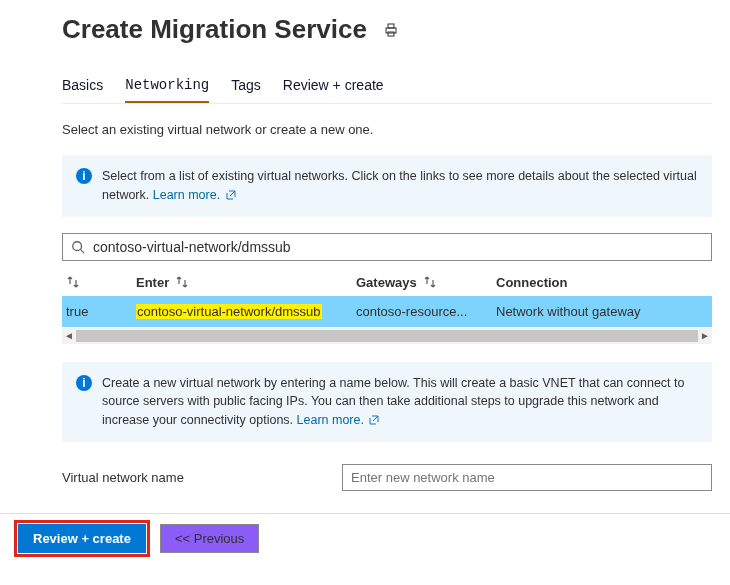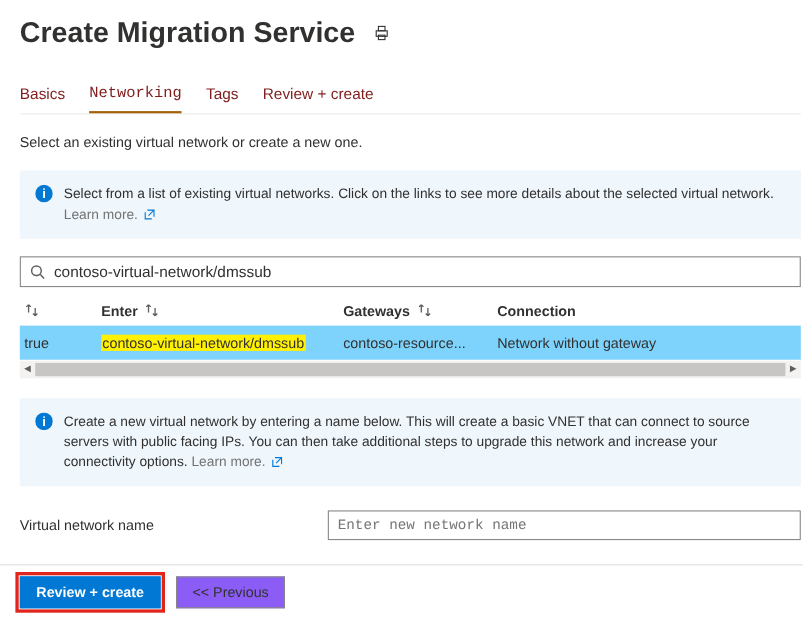--- a/index.html
+++ b/index.html
@@ -5,21 +5,22 @@
   * { box-sizing: border-box; }
   body {
     margin: 0;
     font-family: "Segoe UI", Arial, sans-serif;
     font-size: 13px;
     color: #323130;
     background: #ffffff;
     width: 730px;
   }
   .page {
-    padding: 14px 2px 0 18px;
+    padding: 14px 18px 0 18px;
+    margin-left: 44px;
   }
   .title-row {
     display: flex;
     align-items: center;
     gap: 16px;
     margin-bottom: 26px;
   }
   h1 {
     font-size: 26px;
     font-weight: 600;
@@ -29,21 +30,21 @@
   .print-icon { width:16px; height:16px; color:#323130; }
   .tabs {
     display: flex;
     gap: 22px;
     border-bottom: 1px solid #edebe9;
     margin-bottom: 18px;
   }
   .tab {
     padding: 6px 0 8px 0;
     font-size: 14px;
-    color: #7f1d1d;
+    color: #0f172a;
     cursor: pointer;
     border-bottom: 2px solid transparent;
   }
   .tab.active {
     border-bottom: 2px solid #a16207;
     font-weight: 400;
     font-family: Liberation Mono, monospace;
   }
   .instruction {
     font-size: 13px;
@@ -62,21 +63,21 @@
   }
   .info-box .info-icon {
     flex-shrink: 0;
     width: 16px; height: 16px;
     margin-right: 10px;
     margin-top: 1px;
   }
   .info-box .info-icon circle { fill: #0078d4; }
   .info-box .info-icon text { fill: #fff; font-weight: bold; font-size: 12px; }
   .learn-link {
-    color: #737373;
+    color: #0369a1;
     cursor: pointer;
     text-decoration: none;
   }
   .ext-icon { width:10px; height:10px; vertical-align: -1px; margin-left:2px; }
   .search-box-wrap {
     border: 1px solid #8a8886;
     display: flex;
     align-items: center;
     padding: 4px 8px;
     margin-bottom: 6px;
@@ -136,21 +137,21 @@
   .form-row label {
     width: 280px;
     font-size: 13px;
     color: #323130;
   }
   .form-row input {
     flex: 1;
     border: 1px solid #8a8886;
     padding: 5px 8px;
     font-size: 13px;
-    font-family: Liberation Mono, monospace;
+    font-family: Liberation Sans, sans-serif;
     color: #0369a1;
   }
   .footer {
     border-top: 1px solid #e1dfdd;
     padding: 10px 18px;
     display: flex;
     gap: 14px;
     align-items: center;
   }
   .btn {

